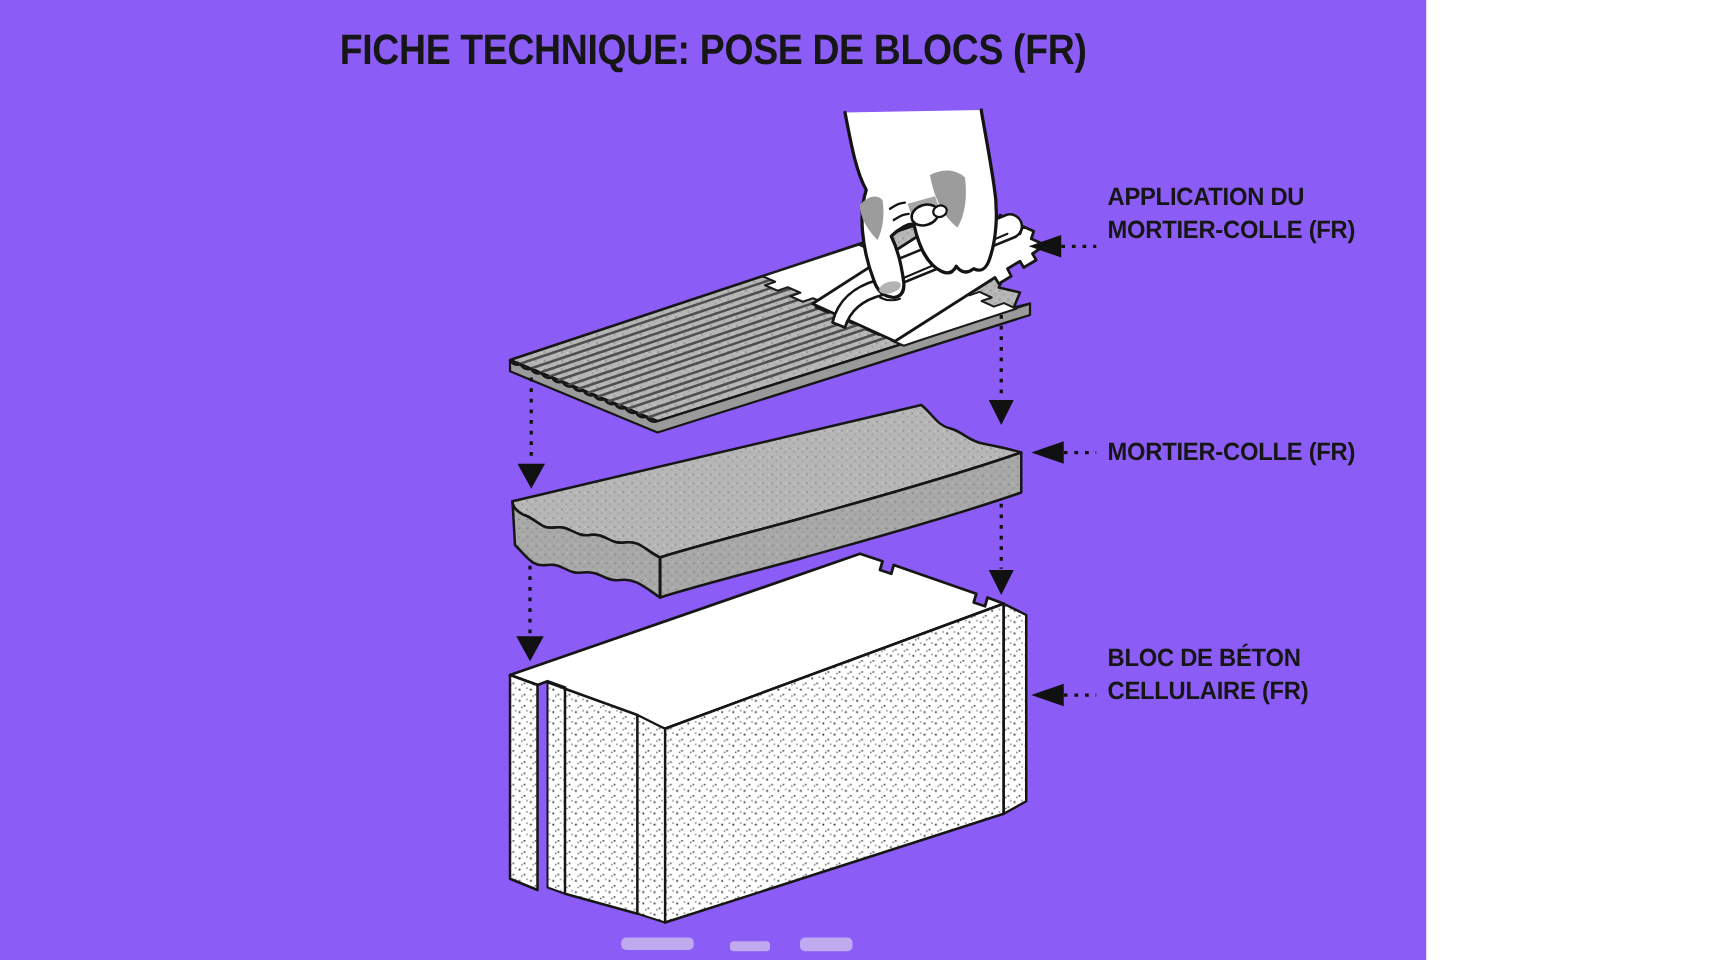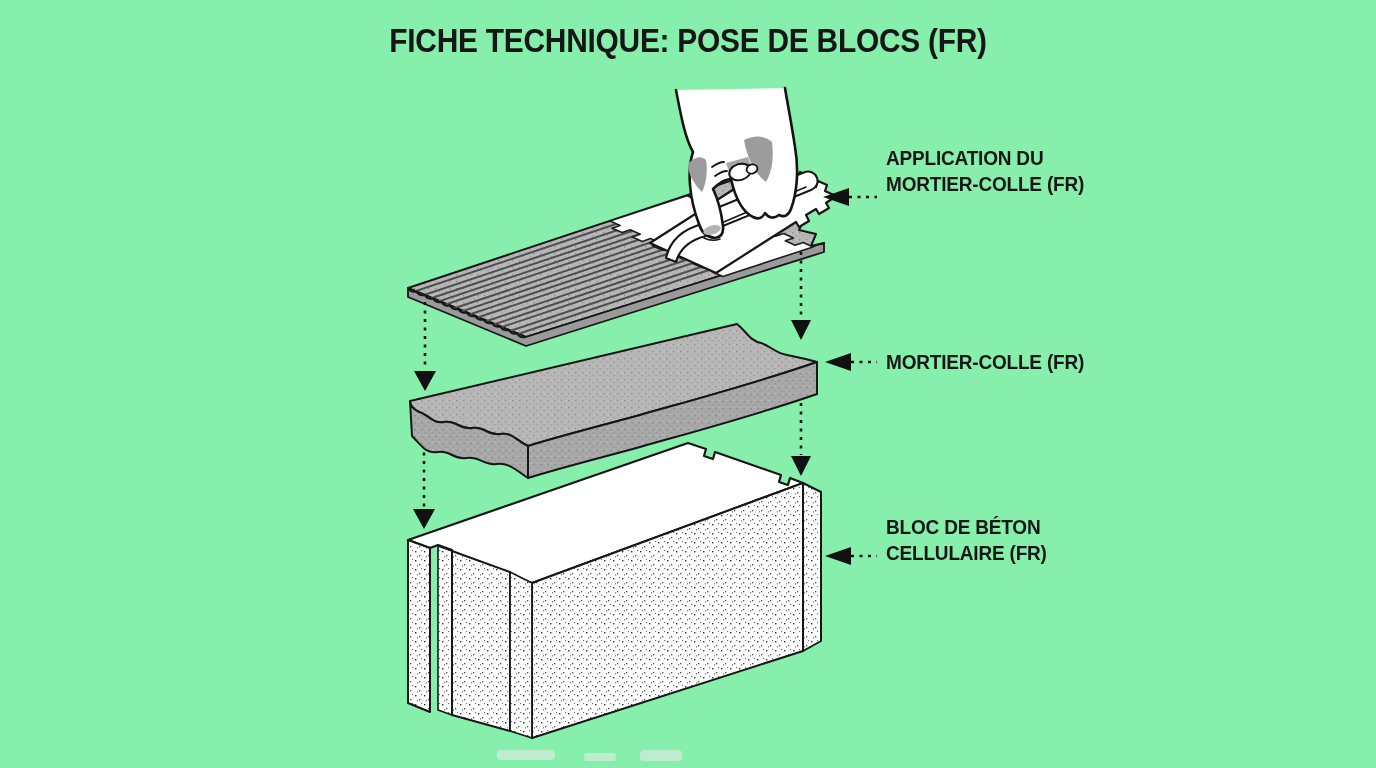--- a/index.html
+++ b/index.html
@@ -1,16 +1,16 @@
 <!DOCTYPE html>
 <html><head>
 <meta charset="utf-8">
 <style>
   html,body{margin:0;padding:0;background:#ffffff;}
-  .page{position:relative;width:1376px;height:768px;background:#86efac;overflow:hidden;
+  .page{position:relative;width:1141px;height:768px;background:#8b5cf6;overflow:hidden;
         font-family:"Liberation Sans", sans-serif;color:#161616;}
   .title{position:absolute;left:0;right:0;top:21px;text-align:center;
          font-size:34px;font-weight:bold;letter-spacing:-.3px;
          transform:scaleX(.88);transform-origin:50% 50%;white-space:nowrap;}
   .illu{position:absolute;left:0;top:0;width:1376px;height:768px;}
   .lbl{position:absolute;font-size:20px;font-weight:bold;line-height:26px;
        letter-spacing:-.2px;transform:scaleX(.95);transform-origin:0 0;white-space:nowrap;}
   .lbl div{white-space:nowrap;}
   .lbl-application{left:886px;top:145px;}
   .lbl-mortier{left:886px;top:349px;}

